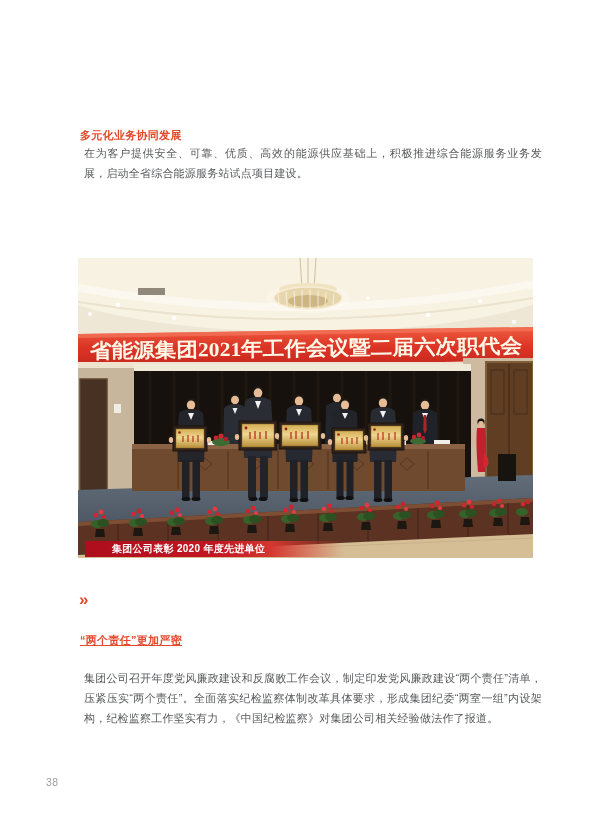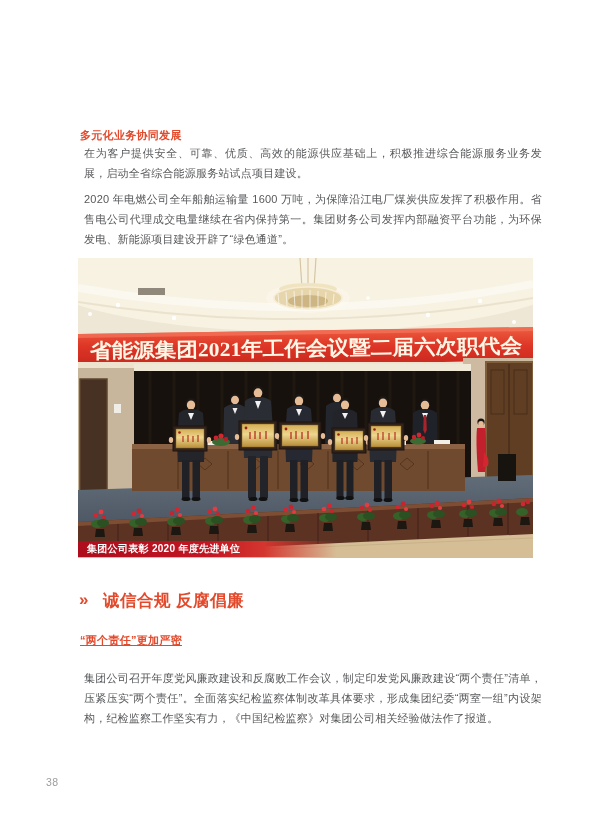--- a/index.html
+++ b/index.html
@@ -34,41 +34,40 @@
   }
   .section-h .chev{font-size:17px;margin-right:14px;font-weight:bold;}
 
   figure.photo{
     position:absolute;left:78px;top:258px;width:455px;height:300px;margin:0;
     overflow:hidden;background:#ef4444;
   }
   figure.photo svg{display:block;}
 
   .caption-ribbon{
-    position:absolute;left:0;bottom:1px;height:16px;width:258px;
+    position:absolute;left:7px;bottom:1px;height:16px;width:258px;
     background:linear-gradient(90deg,#AD0D1C 0%,#C41623 52%,#D4362F 72%,rgba(216,62,52,0) 100%);
     color:#ffffff;font-size:10px;font-weight:bold;line-height:16px;
-    padding-left:9px;box-sizing:border-box;white-space:nowrap;letter-spacing:0.3px;
+    padding-left:27px;box-sizing:border-box;white-space:nowrap;letter-spacing:0.3px;
   }
 
   .page-number{
     position:absolute;left:46px;top:776px;
     font-size:10.5px;color:#9C9D9F;letter-spacing:0.5px;
   }
 </style>
 </head>
 <body>
 
 <div class="page">
 
   <h3 class="h-small" id="heading-diversified">多元化业务协同发展</h3>
 
   <p class="body-p" id="para-1">在为客户提供安全、可靠、优质、高效的能源供应基础上，积极推进综合能源服务业务发展，启动全省综合能源服务站试点项目建设。</p>
 
-  <p class="body-p" id="para-2">2020 年电燃公司全年船舶运输量 1600 万吨，为保障沿江电厂煤炭供应发挥了积极作用。省售电公司代理成交电量继续在省内保持第一。集团财务公司发挥内部融资平台功能，为环保发电、新能源项目建设开辟了“绿色通道”。</p>
 
   <figure class="photo">
     <svg width="455" height="300" viewBox="0 0 455 300" xmlns="http://www.w3.org/2000/svg">
       <defs>
         <linearGradient id="bannerG" x1="0" y1="0" x2="0" y2="1">
           <stop offset="0" stop-color="#EE5E41"></stop>
           <stop offset="0.45" stop-color="#DD3526"></stop>
           <stop offset="1" stop-color="#C3251C"></stop>
         </linearGradient>
         <linearGradient id="goldG" x1="0" y1="0" x2="0" y2="1">
@@ -454,21 +453,20 @@
             <circle cx="3" cy="-23" r="2.2" fill="#C8242E"></circle>
           </g>
       </g>
     </svg>
 
     <figcaption class="caption-ribbon">集团公司表彰 2020 年度先进单位</figcaption>
   </figure>
 
   <h2 class="section-h">
     <span class="chev">»</span>
-    <span>诚信合规 反腐倡廉</span>
   </h2>
 
   <h3 class="h-small" id="subheading-responsibility">“两个责任”更加严密</h3>
 
   <p class="body-p" id="para-3">集团公司召开年度党风廉政建设和反腐败工作会议，制定印发党风廉政建设“两个责任”清单，压紧压实“两个责任”。全面落实纪检监察体制改革具体要求，形成集团纪委“两室一组”内设架构，纪检监察工作坚实有力，《中国纪检监察》对集团公司相关经验做法作了报道。</p>
 
   <span class="page-number">38</span>
 </div>
 
 </body></html>

